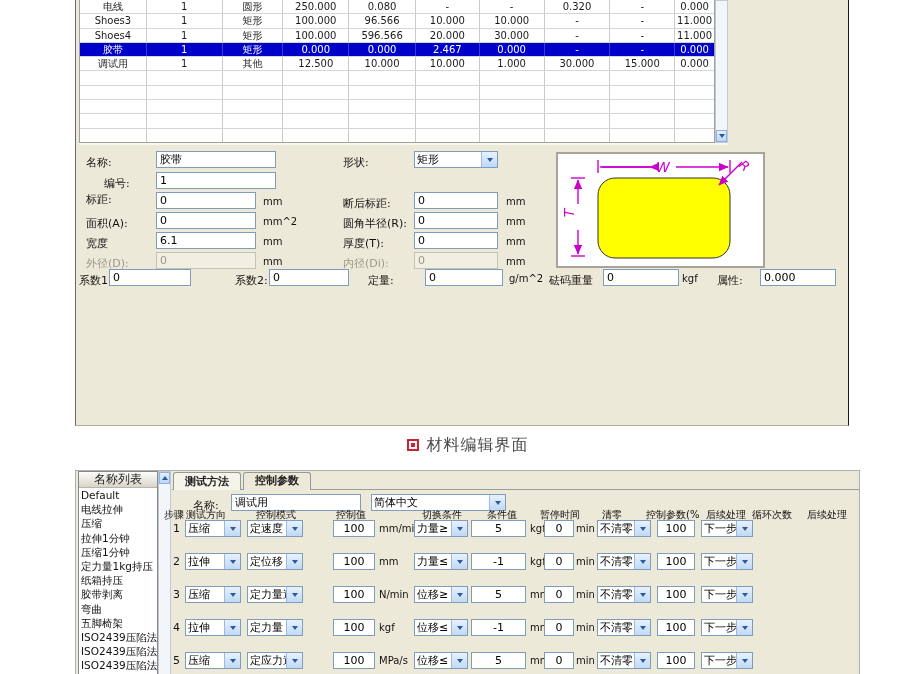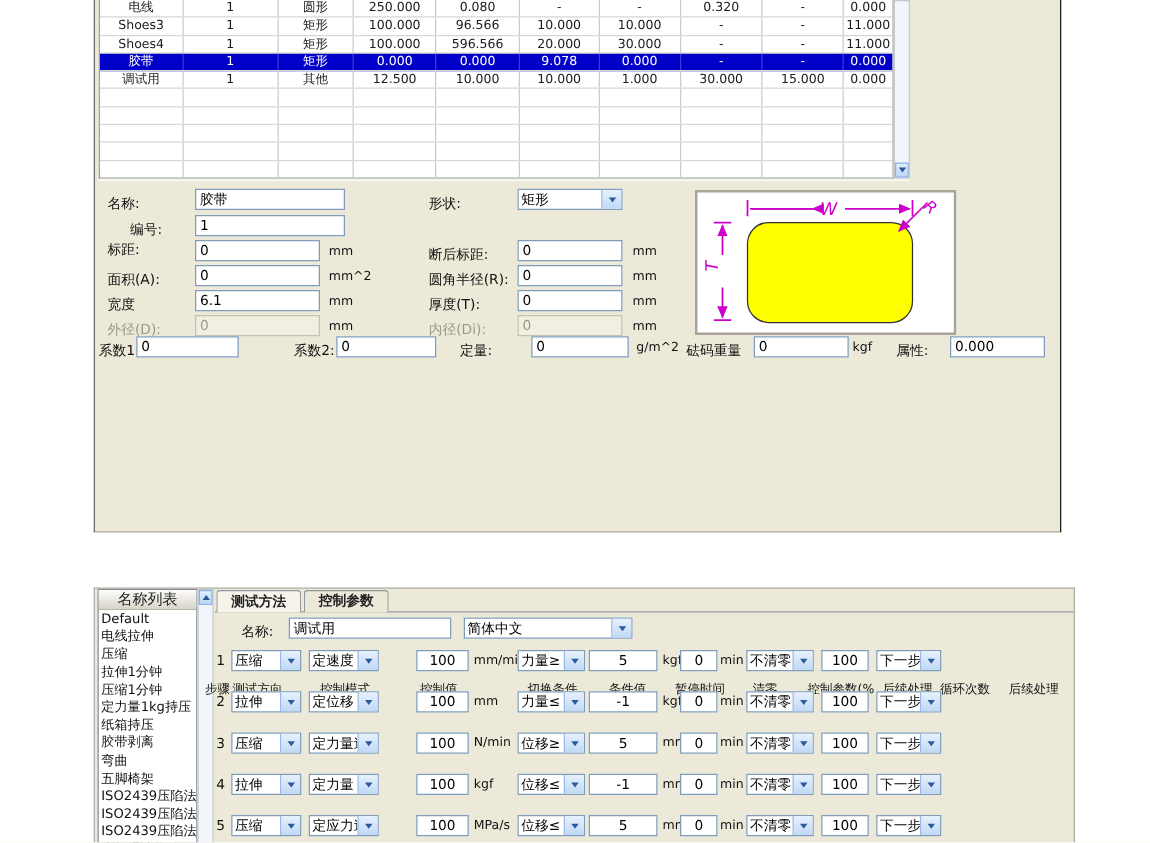--- a/index.html
+++ b/index.html
@@ -57,21 +57,21 @@
   .sidebar{position:absolute;left:2px;top:0;width:80px;height:204px;background:#fff;border:1px solid #828790;box-sizing:border-box;}
   .sb-head{height:15px;background:linear-gradient(#fdfdfb,#d8d4c8);border-bottom:1px solid #b8b4a8;
     font-size:12px;line-height:15px;text-align:center;color:#222;}
   .sb-item{height:14.2px;line-height:14.2px;font-size:10.5px;padding-left:2px;white-space:nowrap;overflow:hidden;color:#111;}
   .side-sb{left:82px;top:0;width:13px;height:204px;}
   .tabs{position:absolute;left:97px;top:1px;height:18px;display:flex;gap:2px;z-index:2;}
   .tab{padding:0 11px;font-size:11px;line-height:16px;background:#ece9d8;border:1px solid #919b9c;
     border-bottom:none;border-radius:3px 3px 0 0;color:#222;font-weight:bold;}
   .tab.active{background:#f5f3ea;line-height:18px;}
   .tabline{position:absolute;left:96px;top:18px;width:687px;height:1px;background:#9a9c9e;z-index:1;}
-  .shead{position:absolute;top:0;font-size:10px;color:#111;white-space:nowrap;margin-top:36px;}
+  .shead{position:absolute;top:0;font-size:10px;color:#111;white-space:nowrap;}
   .step-headers{position:absolute;left:0;top:37px;width:785px;height:12px;}
   .srow{position:absolute;left:0;width:785px;height:18px;}
   .srow .dd,.srow .tb{top:0;}
   .slabel{position:absolute;top:3px;font-size:10px;color:#111;white-space:nowrap;}
   .s-num{left:88px;width:16px;text-align:right;top:2px;font-size:11px;}
   .s-dir{left:109px;width:56px}
   .s-mode{left:171px;width:56px}
   .s-val{left:257px;width:42px}
   .s-unit{left:303px;width:38px}
   .s-cond{left:338px;width:54px}
@@ -127,21 +127,21 @@
             <div class="tcell c7">-</div>
             <div class="tcell c8">-</div>
             <div class="tcell c9">11.000</div>
           </div>
           <div class="trow sel">
             <div class="tcell c0">胶带</div>
             <div class="tcell c1">1</div>
             <div class="tcell c2">矩形</div>
             <div class="tcell c3">0.000</div>
             <div class="tcell c4">0.000</div>
-            <div class="tcell c5">9.078</div>
+            <div class="tcell c5">2.467</div>
             <div class="tcell c6">0.000</div>
             <div class="tcell c7">-</div>
             <div class="tcell c8">-</div>
             <div class="tcell c9">0.000</div>
           </div>
           <div class="trow">
             <div class="tcell c0">调试用</div>
             <div class="tcell c1">1</div>
             <div class="tcell c2">其他</div>
             <div class="tcell c3">12.500</div>
@@ -298,20 +298,28 @@
     <div class="f-label" style="left:292px;top:273px">定量:</div>
     <div class="tb" style="left:349px;top:269px;width:78px">0</div>
     <div class="f-unit" style="left:433px;top:273px">g/m^2</div>
     <div class="f-label" style="left:473px;top:273px">砝码重量</div>
     <div class="tb" style="left:527px;top:269px;width:76px">0</div>
     <div class="f-unit" style="left:606px;top:273px">kgf</div>
     <div class="f-label" style="left:641px;top:273px">属性:</div>
     <div class="tb" style="left:684px;top:269px;width:76px">0.000</div>
   </div>
 
+  <div class="caption">
+    <span class="caption-inner">
+      <span class="bullet">
+          <span class="bullet-core"></span>
+        </span>
+      <span class="caption-text">材料编辑界面</span>
+    </span>
+  </div>
 
   <div class="panel-bot">
     <div class="sidebar">
       <div class="sb-head">名称列表</div>
       <div id="sidebar-items">
           <div class="sb-item">Default</div>
           <div class="sb-item">电线拉伸</div>
           <div class="sb-item">压缩</div>
           <div class="sb-item">拉伸1分钟</div>
           <div class="sb-item">压缩1分钟</div>

